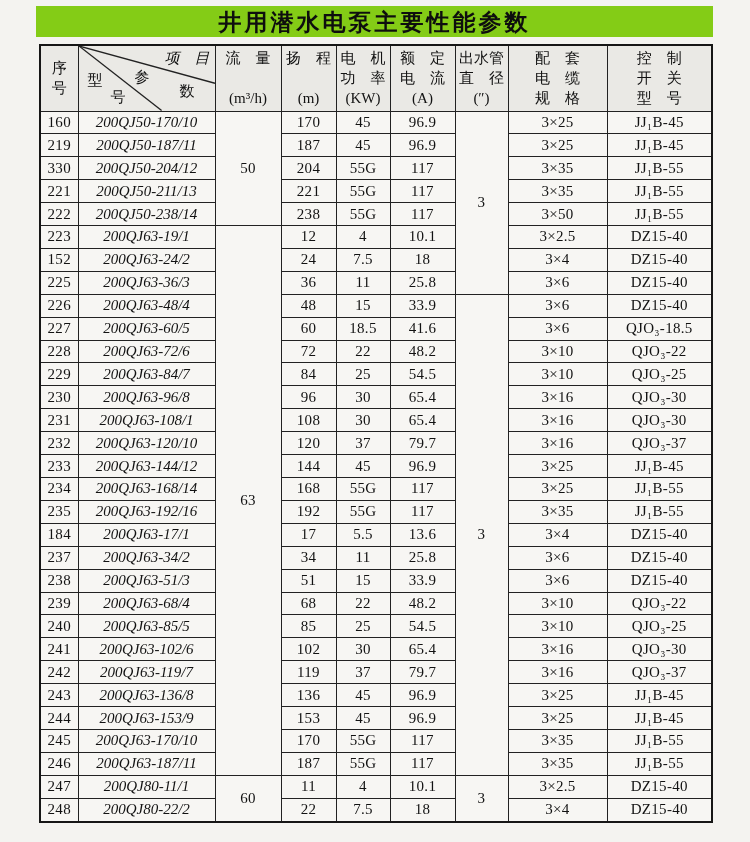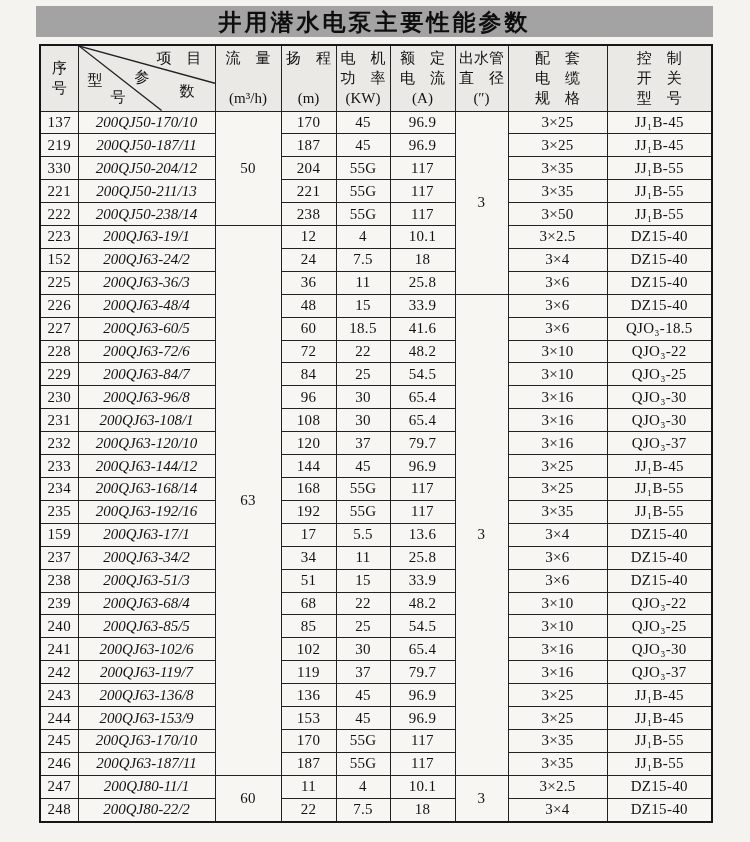--- a/index.html
+++ b/index.html
@@ -7,21 +7,21 @@
     width:750px;height:842px;
     background:#f4f3f0;
     font-family:"Liberation Serif","DejaVu Serif",serif;
     color:#121212;
     position:relative;
     overflow:hidden;
   }
   .sheet{position:absolute;inset:0;}
   .title-banner{
     position:absolute;left:36px;top:6px;width:677px;height:31px;
-    background:#a3a3a3;
+    background:#84cc16;
     text-align:center;line-height:32px;
     font-family:"Liberation Sans","DejaVu Sans",sans-serif;
     font-weight:bold;font-size:23px;letter-spacing:3px;color:#0e0e0e;
   }
   table.params{
     position:absolute;left:39px;top:44px;
     width:672px;height:779px;
     border-collapse:collapse;table-layout:fixed;
     border:2px solid #161616;
     background:#f7f6f3;
@@ -31,21 +31,21 @@
     text-align:center;vertical-align:middle;
     padding:0;overflow:hidden;white-space:nowrap;
     font-size:15px;font-weight:normal;
   }
   .params thead tr{height:66px;}
   .params thead th{background:#eae9e5;}
   .hl{height:20px;line-height:20px;}
   .h-diag{position:relative;padding:0;}
   .h-diag svg{position:absolute;left:0;top:0;width:100%;height:100%;}
   .diag-lbl{position:absolute;font-size:15px;line-height:16px;}
-  .d-item{right:13px;top:4px;}
+  .d-item{right:5px;top:4px;font-style:italic;}
   .d-param-l{left:56px;top:23px;}
   .d-param-r{left:101px;top:37px;}
   .d-model-t{left:9px;top:26px;}
   .d-model-b{left:32px;top:43px;}
   .c-model{text-align:left;padding-left:13px;font-style:italic;}
   .c-sn,.c-num,.c-flow{letter-spacing:0.3px;}
   .c-flow{font-size:15px;}
 </style>
 </head>
 <body>
@@ -117,21 +117,21 @@
           <th>
             <div class="hl">控　制</div>
             <div class="hl">开　关</div>
             <div class="hl">型　号</div>
           </th>
         </tr>
     </thead>
     <tbody>
 
     <tr>
-          <td class="c-sn">137</td>
+          <td class="c-sn">160</td>
           <td class="c-model">200QJ50-170/10</td>
           <td class="c-flow" rowspan="5">50</td>
           <td class="c-num">170</td>
           <td class="c-num">45</td>
           <td class="c-num">96.9</td>
           <td class="c-num" rowspan="8">3</td>
           <td class="c-num">3×25</td>
           <td class="c-num">JJ₁B-45</td>
         </tr>
         <tr>
@@ -283,21 +283,21 @@
         <tr>
           <td class="c-sn">235</td>
           <td class="c-model">200QJ63-192/16</td>
           <td class="c-num">192</td>
           <td class="c-num">55G</td>
           <td class="c-num">117</td>
           <td class="c-num">3×35</td>
           <td class="c-num">JJ₁B-55</td>
         </tr>
         <tr>
-          <td class="c-sn">159</td>
+          <td class="c-sn">184</td>
           <td class="c-model">200QJ63-17/1</td>
           <td class="c-num">17</td>
           <td class="c-num">5.5</td>
           <td class="c-num">13.6</td>
           <td class="c-num">3×4</td>
           <td class="c-num">DZ15-40</td>
         </tr>
         <tr>
           <td class="c-sn">237</td>
           <td class="c-model">200QJ63-34/2</td>

